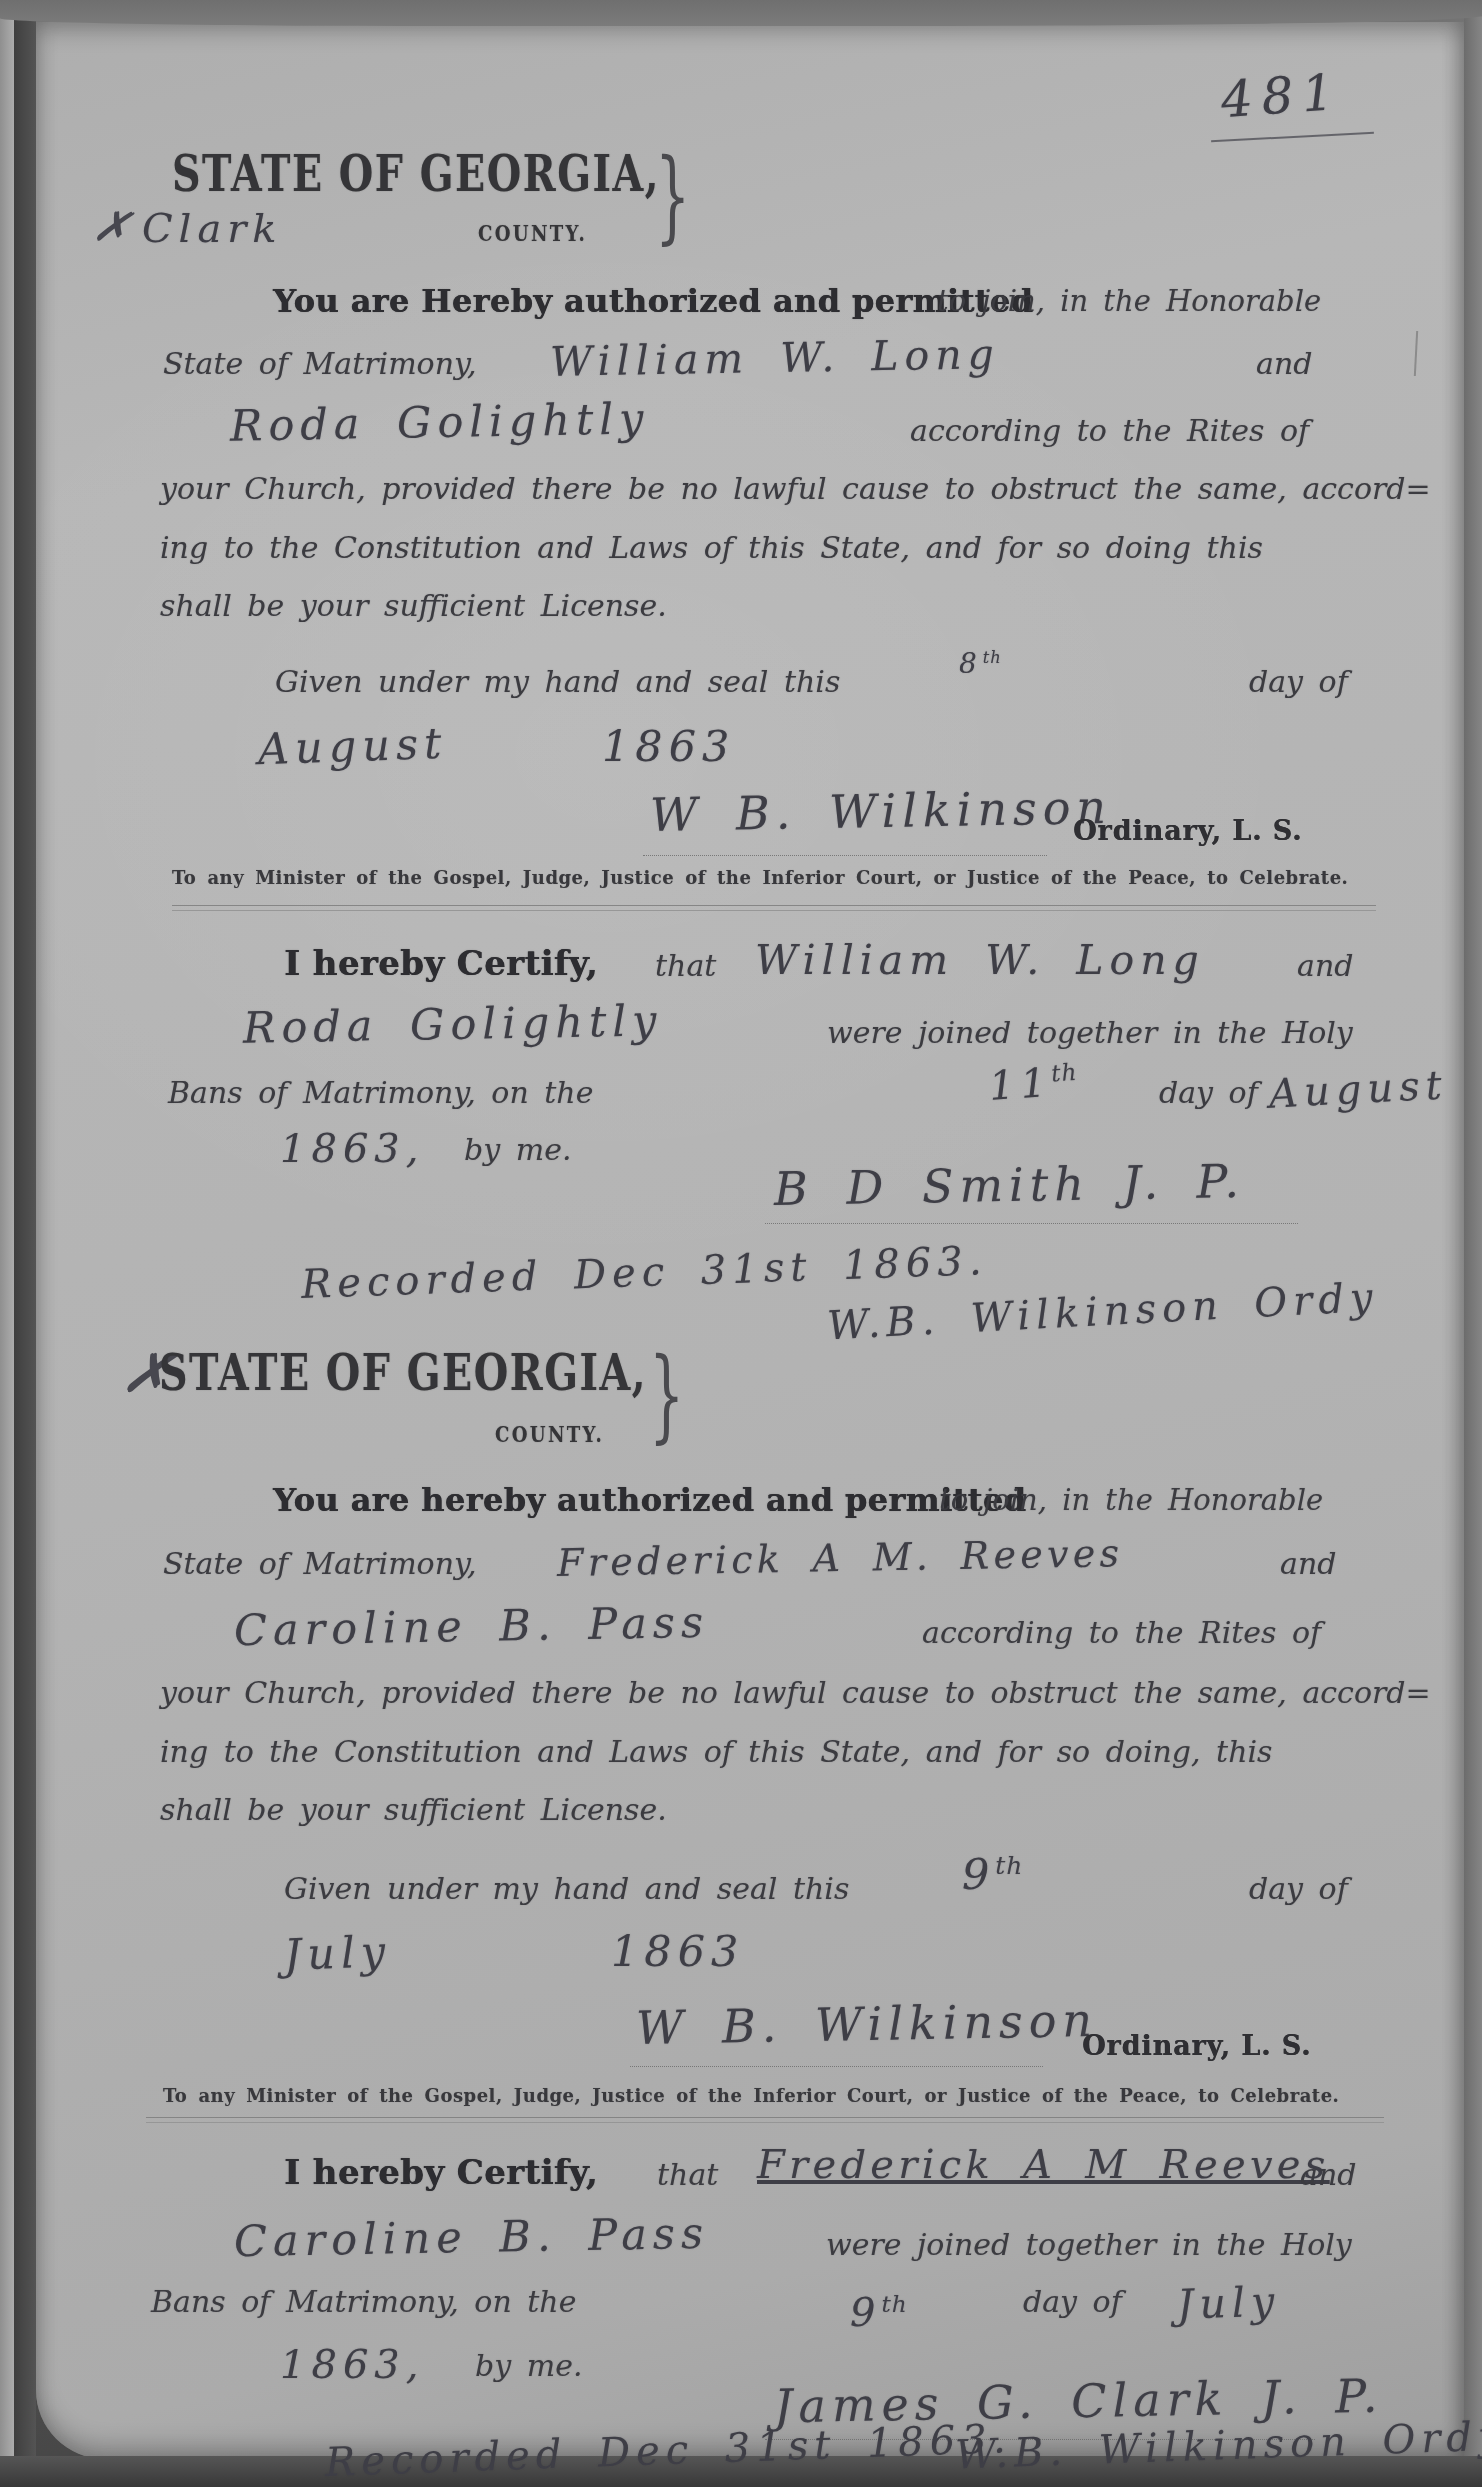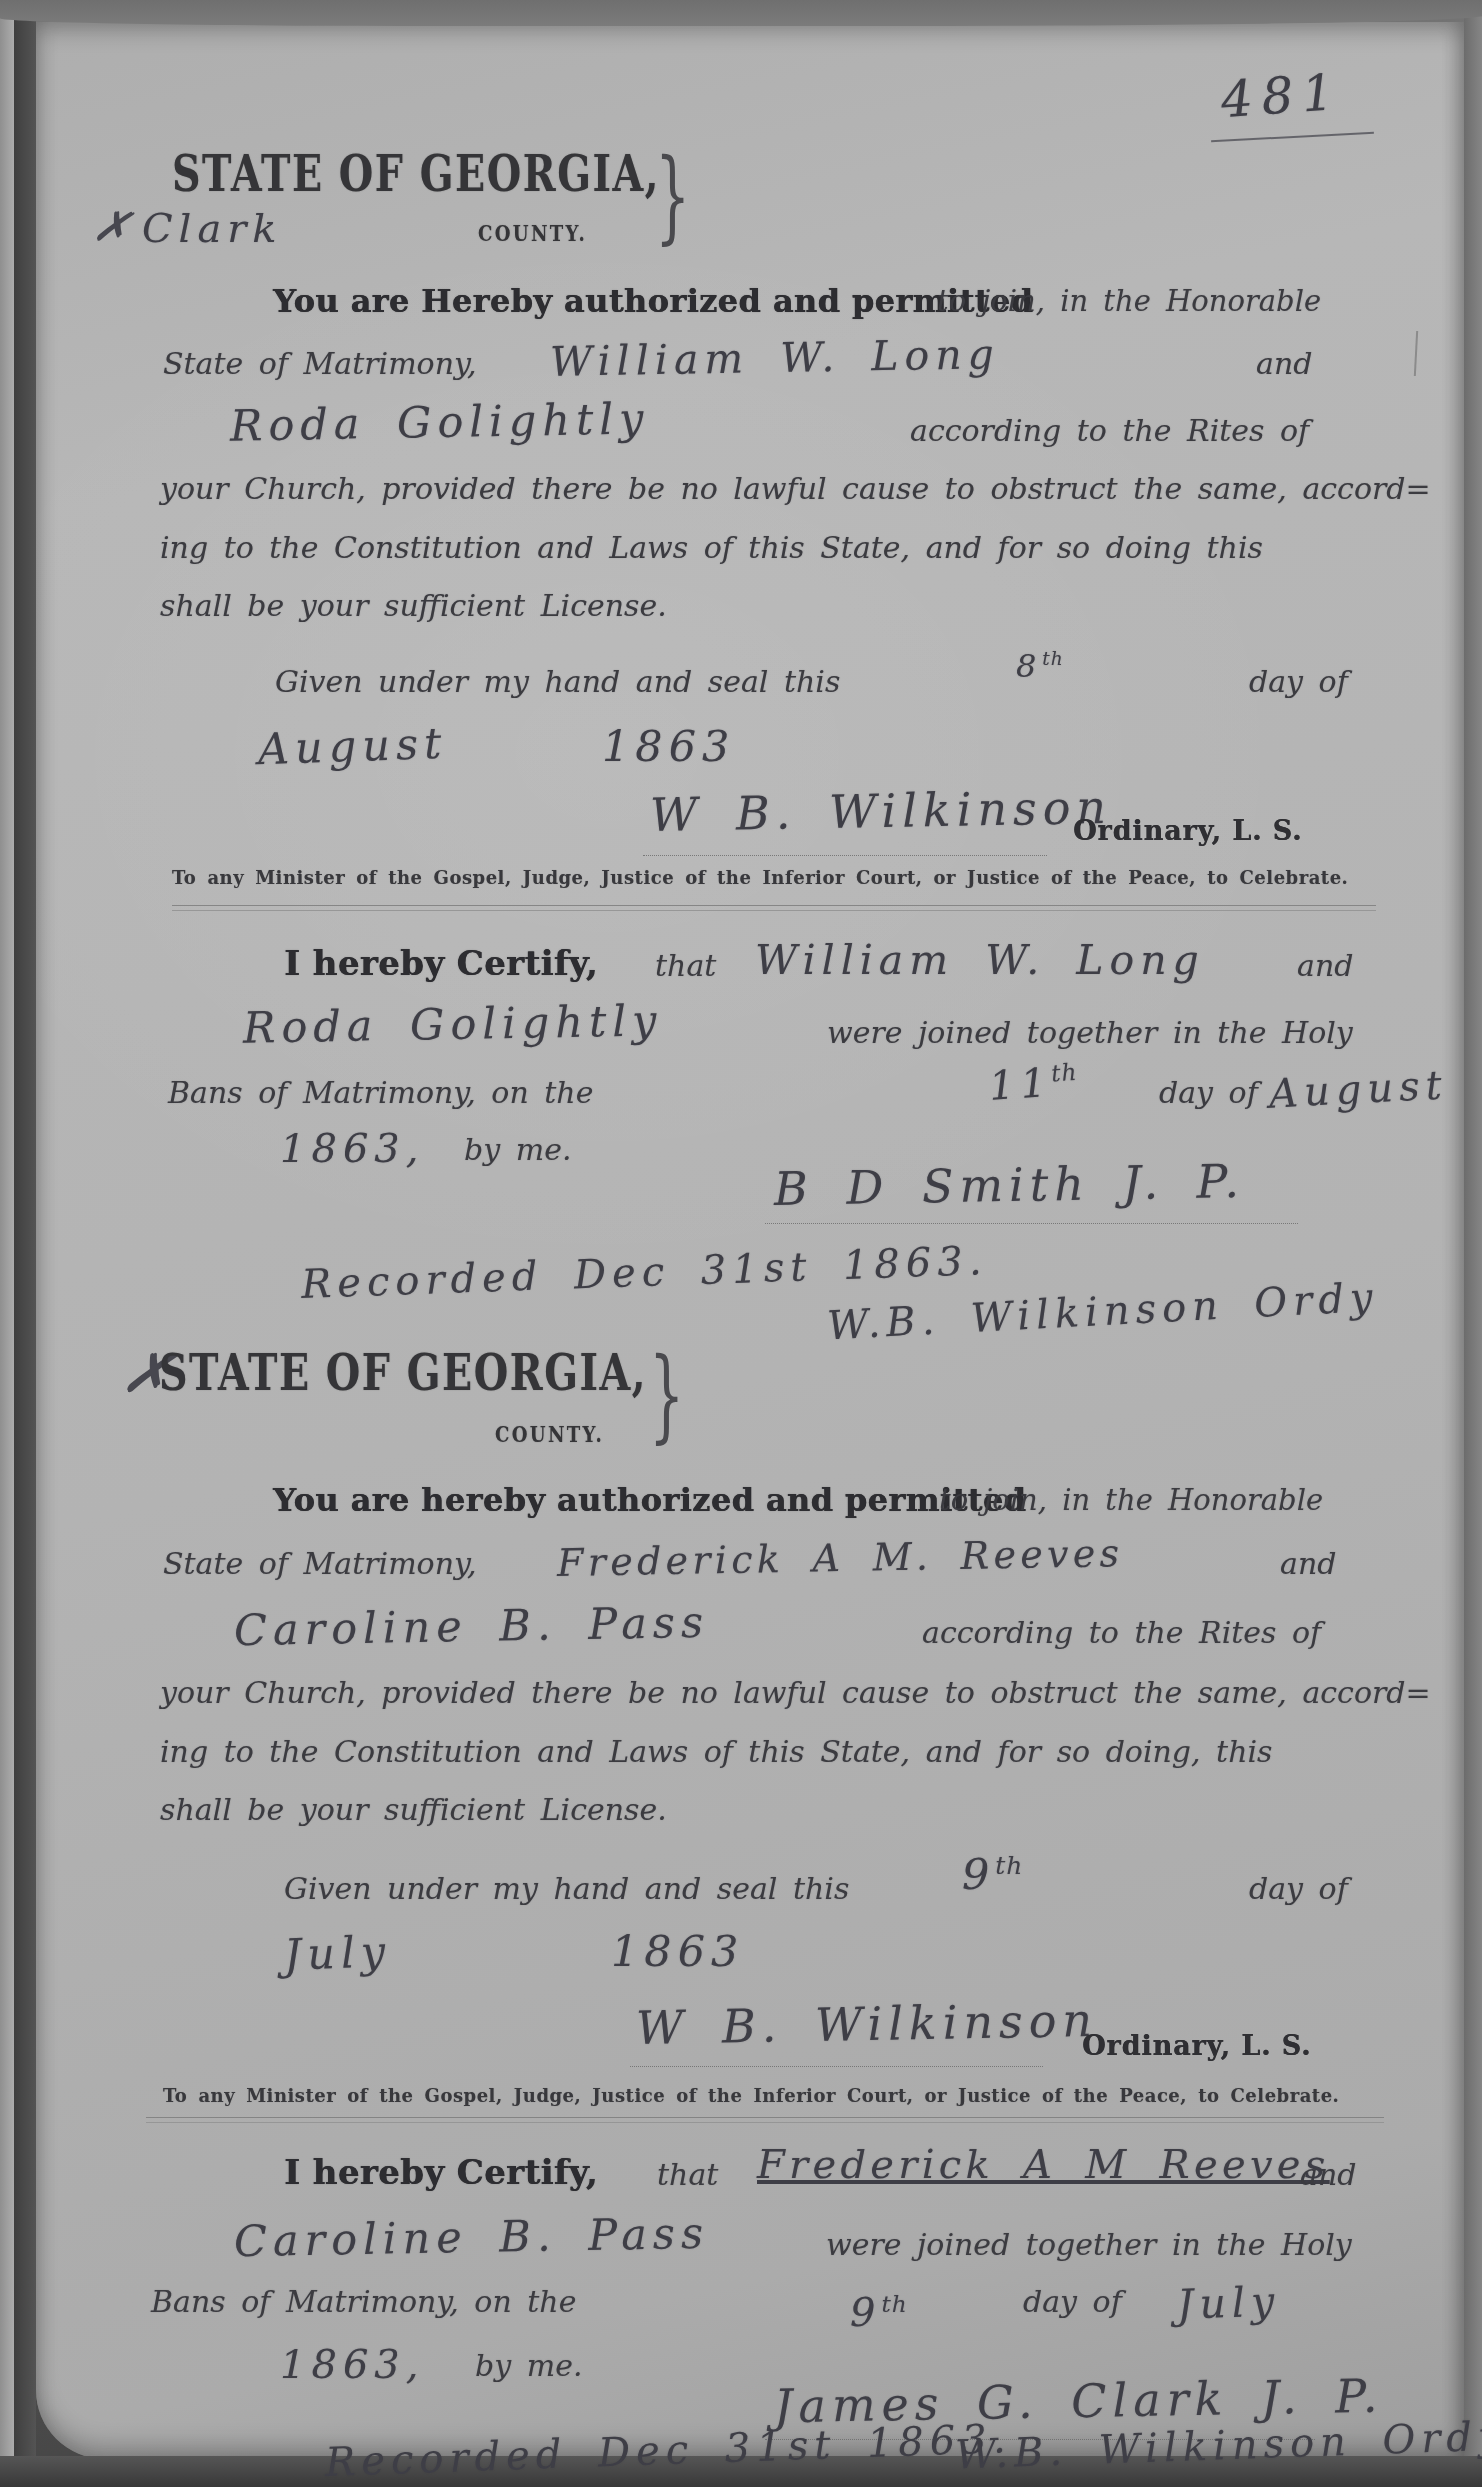--- a/index.html
+++ b/index.html
@@ -76,21 +76,21 @@
     <span class="abs script" style="left:1256px;top:346px;font-size:30px;">and</span>
 
     <span class="abs hw" style="left:230px;top:397px;font-size:43px;transform:rotate(-1deg);">Roda Golightly</span>
     <span class="abs script" style="left:910px;top:413px;font-size:30px;">according to the Rites of</span>
 
     <span class="abs script" style="left:160px;top:471px;font-size:30px;">your Church, provided there be no lawful cause to obstruct the same, accord=</span>
     <span class="abs script" style="left:160px;top:530px;font-size:30px;">ing to the Constitution and Laws of this State, and for so doing this</span>
     <span class="abs script" style="left:160px;top:588px;font-size:30px;">shall be your sufficient License.</span>
 
     <span class="abs script" style="left:275px;top:664px;font-size:30px;">Given under my hand and seal this</span>
-    <span class="abs hw" style="left:1016px;top:647px;font-size:32px;"><span>8</span><span class="sup">th</span></span>
+    <span class="abs hw" style="left:959px;top:647px;font-size:28px;"><span>8</span><span class="sup">th</span></span>
     <span class="abs script" style="left:1249px;top:664px;font-size:30px;">day of</span>
     <span class="abs hw" style="left:258px;top:721px;font-size:43px;transform:rotate(-2deg);">August</span>
     <span class="abs hw" style="left:602px;top:721px;font-size:43px;">1863</span>
 
     <span class="abs hw" style="left:650px;top:784px;font-size:46px;transform:rotate(-1deg);">W B. Wilkinson</span>
     <div class="abs dotline" style="left:643px;top:853px;width:404px;"></div>
     <span class="abs sig-title" style="left:1073px;top:815px;">Ordinary, L. S.</span>
 
     <div class="abs" style="left:172px;top:867px;width:1152px;text-align:center;"><span class="minister">To any Minister of the Gospel, Judge, Justice of the Inferior Court, or Justice of the Peace, to Celebrate.</span></div>
 

